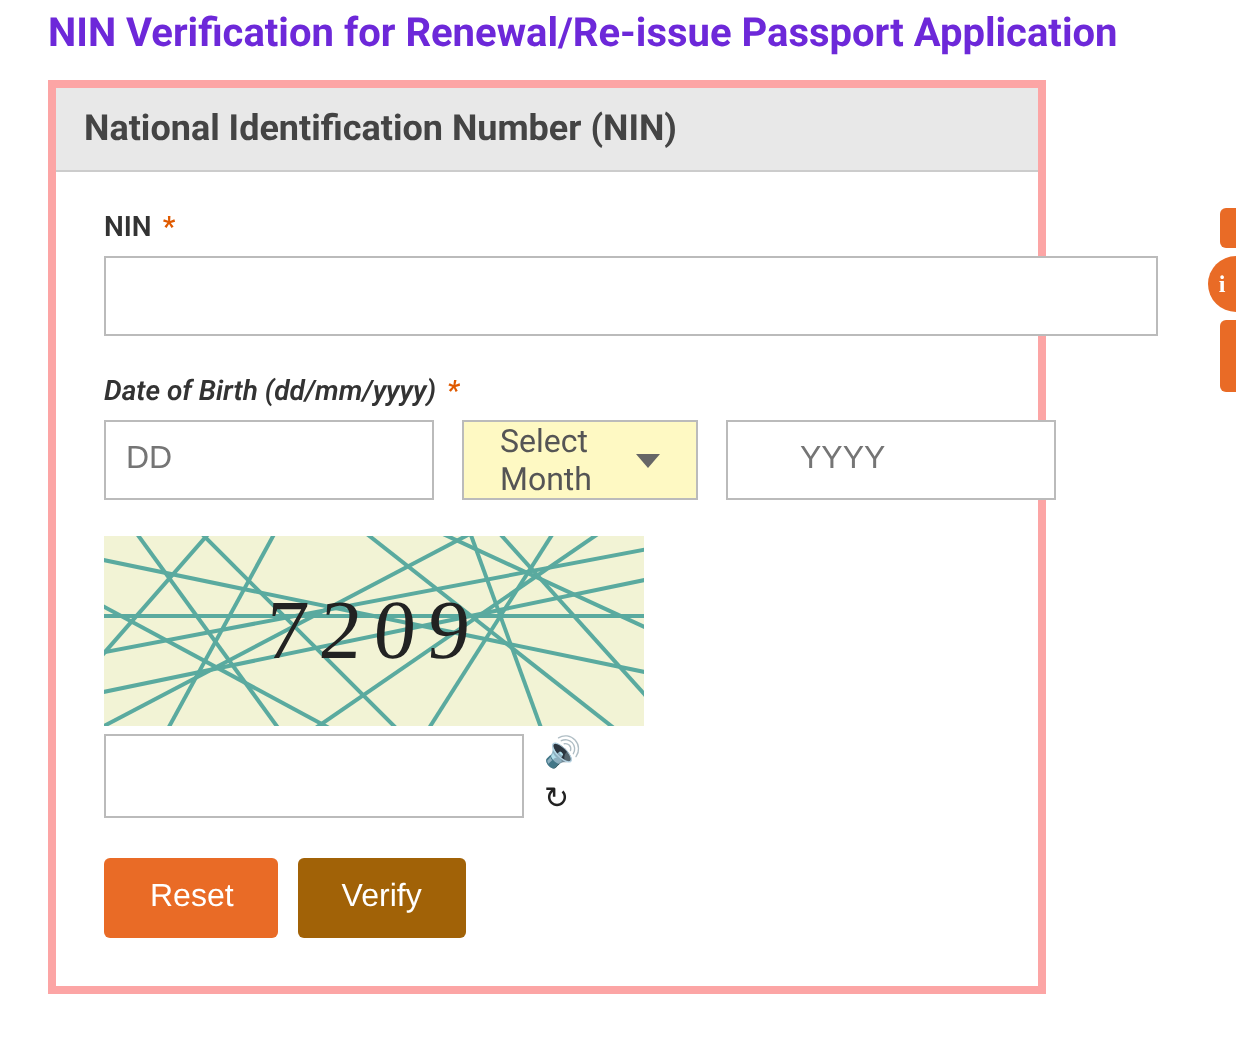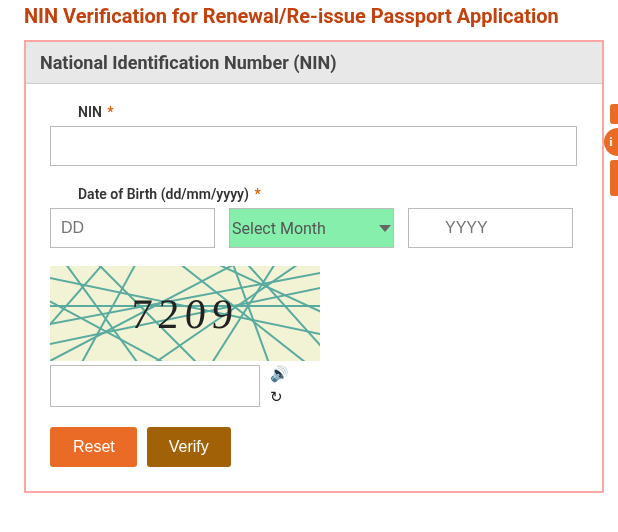--- a/index.html
+++ b/index.html
@@ -9,45 +9,44 @@
     background: #fff;
     width: 618px;
     height: 532px;
     overflow: hidden;
     position: relative;
     color: #333;
   }
   .page-title {
     font-size: 20px;
     font-weight: 700;
-    color: #c2410c;
+    color: #6d28d9;
     margin: 4px 0 12px 24px;
   }
   .panel {
     margin: 0 0 0 24px;
-    border: 2px solid #fca5a5;
-    width: 580px;
+    border: 4px solid #fca5a5;
+    width: 499px;
   }
   .panel-header {
     background: #e8e8e8;
     border-bottom: 1px solid #ccc;
     padding: 10px 14px;
     font-size: 18px;
     font-weight: 700;
     color: #444;
   }
   .panel-body {
     padding: 20px 24px 24px 24px;
   }
   .field-label {
     font-size: 14px;
     font-weight: 600;
     color: #333;
     margin-bottom: 6px;
-    margin-left: 28px;
   }
   .req { color: #e05a00; margin-left: 2px; }
   .text-input {
     width: 527px;
     height: 40px;
     border: 1px solid #bbb;
     padding: 6px 10px;
     font-size: 15px;
     outline: none;
     background: #fff;
@@ -63,27 +62,27 @@
     padding: 6px 10px;
     font-size: 16px;
     color: #777;
     background: #fff;
   }
   .dob-dd { width: 165px; }
   .dob-month {
     width: 165px;
     height: 40px;
     border: 1px solid #bbb;
-    padding: 0 2px;
+    padding: 0 18px;
     display: flex;
     align-items: center;
     justify-content: space-between;
     font-size: 16px;
     color: #555;
-    background: #86efac;
+    background: #fef9c3;
     cursor: pointer;
     gap: 22px;
   }
   .caret {
     width: 0; height: 0;
     border-left: 6px solid transparent;
     border-right: 6px solid transparent;
     border-top: 7px solid #666;
   }
   .dob-yyyy { width: 165px; padding-left: 36px; }
@@ -155,21 +154,21 @@
     background: #e96b26;
   }
   .side-tab.top { top: 104px; width: 8px; height: 20px; border-radius: 3px 0 0 3px; }
   .side-tab.mid {
     top: 128px; width: 14px; height: 28px;
     border-radius: 14px 0 0 14px;
     display:flex; align-items:center; justify-content:center;
     color:#fff; font-size:12px; font-weight:700; font-family: Georgia, serif;
   }
   .side-tab.bot { top: 160px; width: 8px; height: 36px; border-radius: 3px 0 0 3px; }
-  .mt20 { margin-top: 20px; }
+  .mt20 { margin-top: 20px; font-style: italic; }
 </style>
 </head>
 <body>
 
 <h1 class="page-title">NIN Verification for Renewal/Re-issue Passport Application</h1>
 
 <div class="panel">
   <div class="panel-header">National Identification Number (NIN)</div>
   <div class="panel-body">
 

